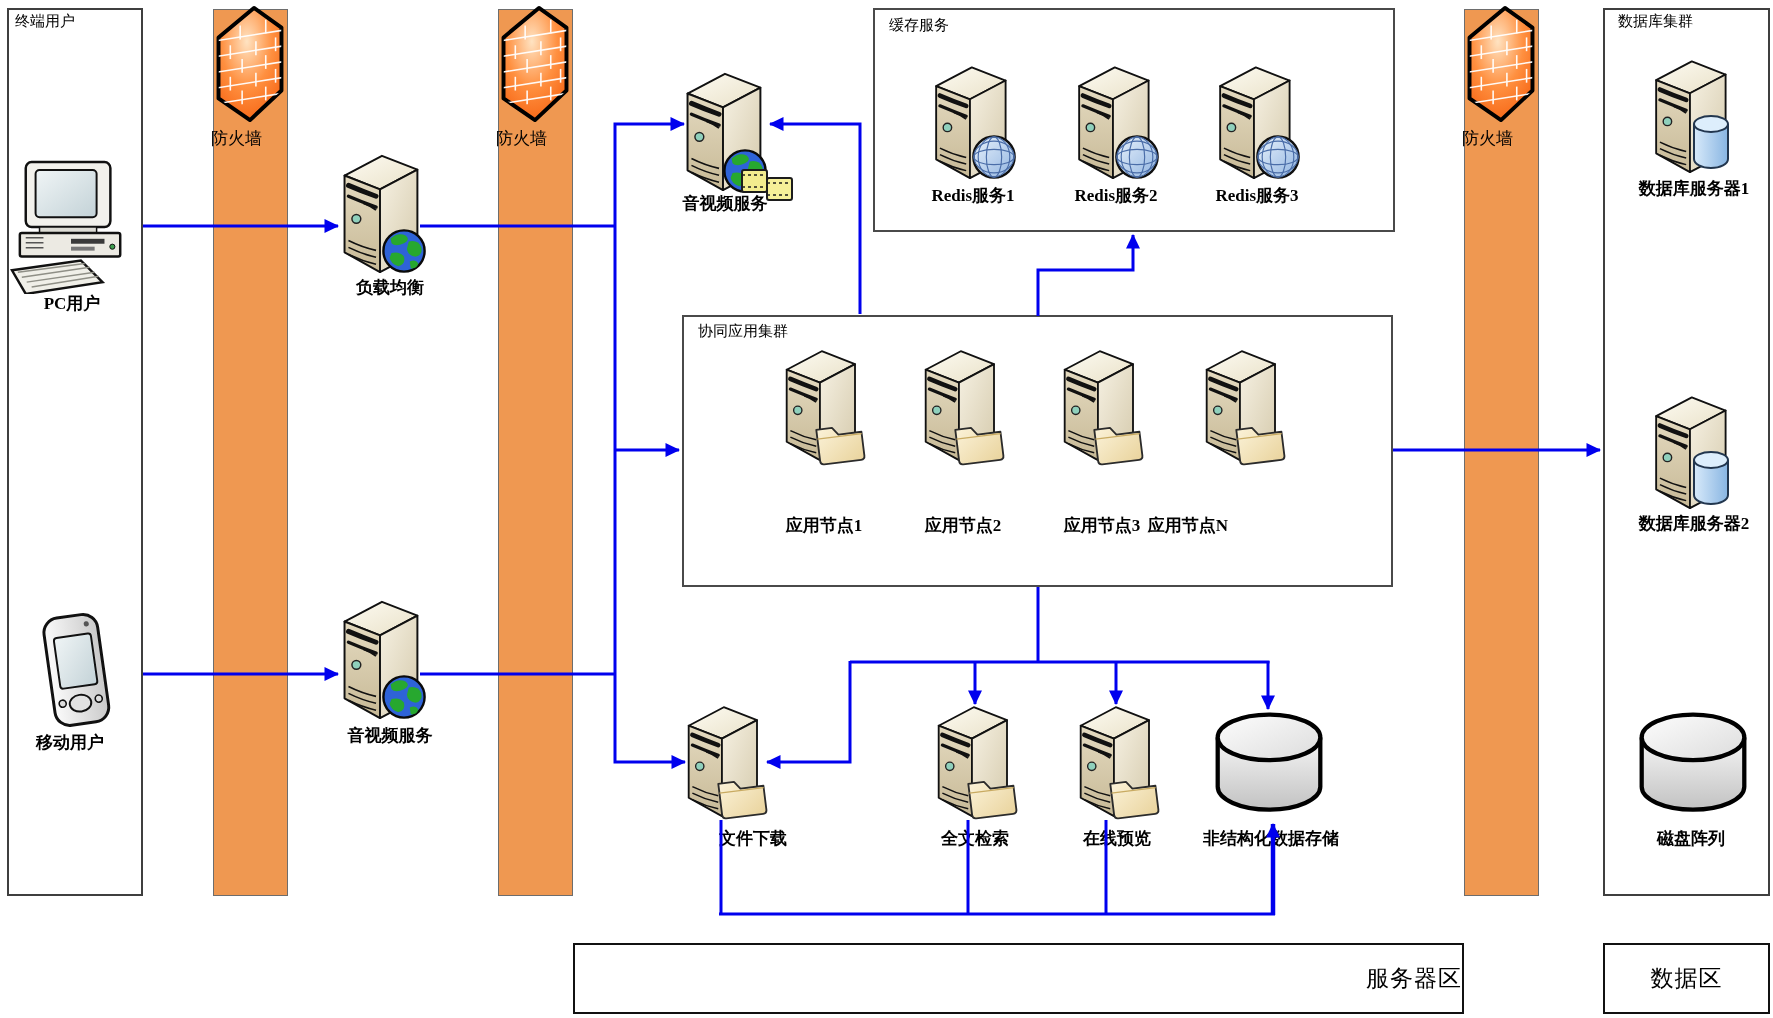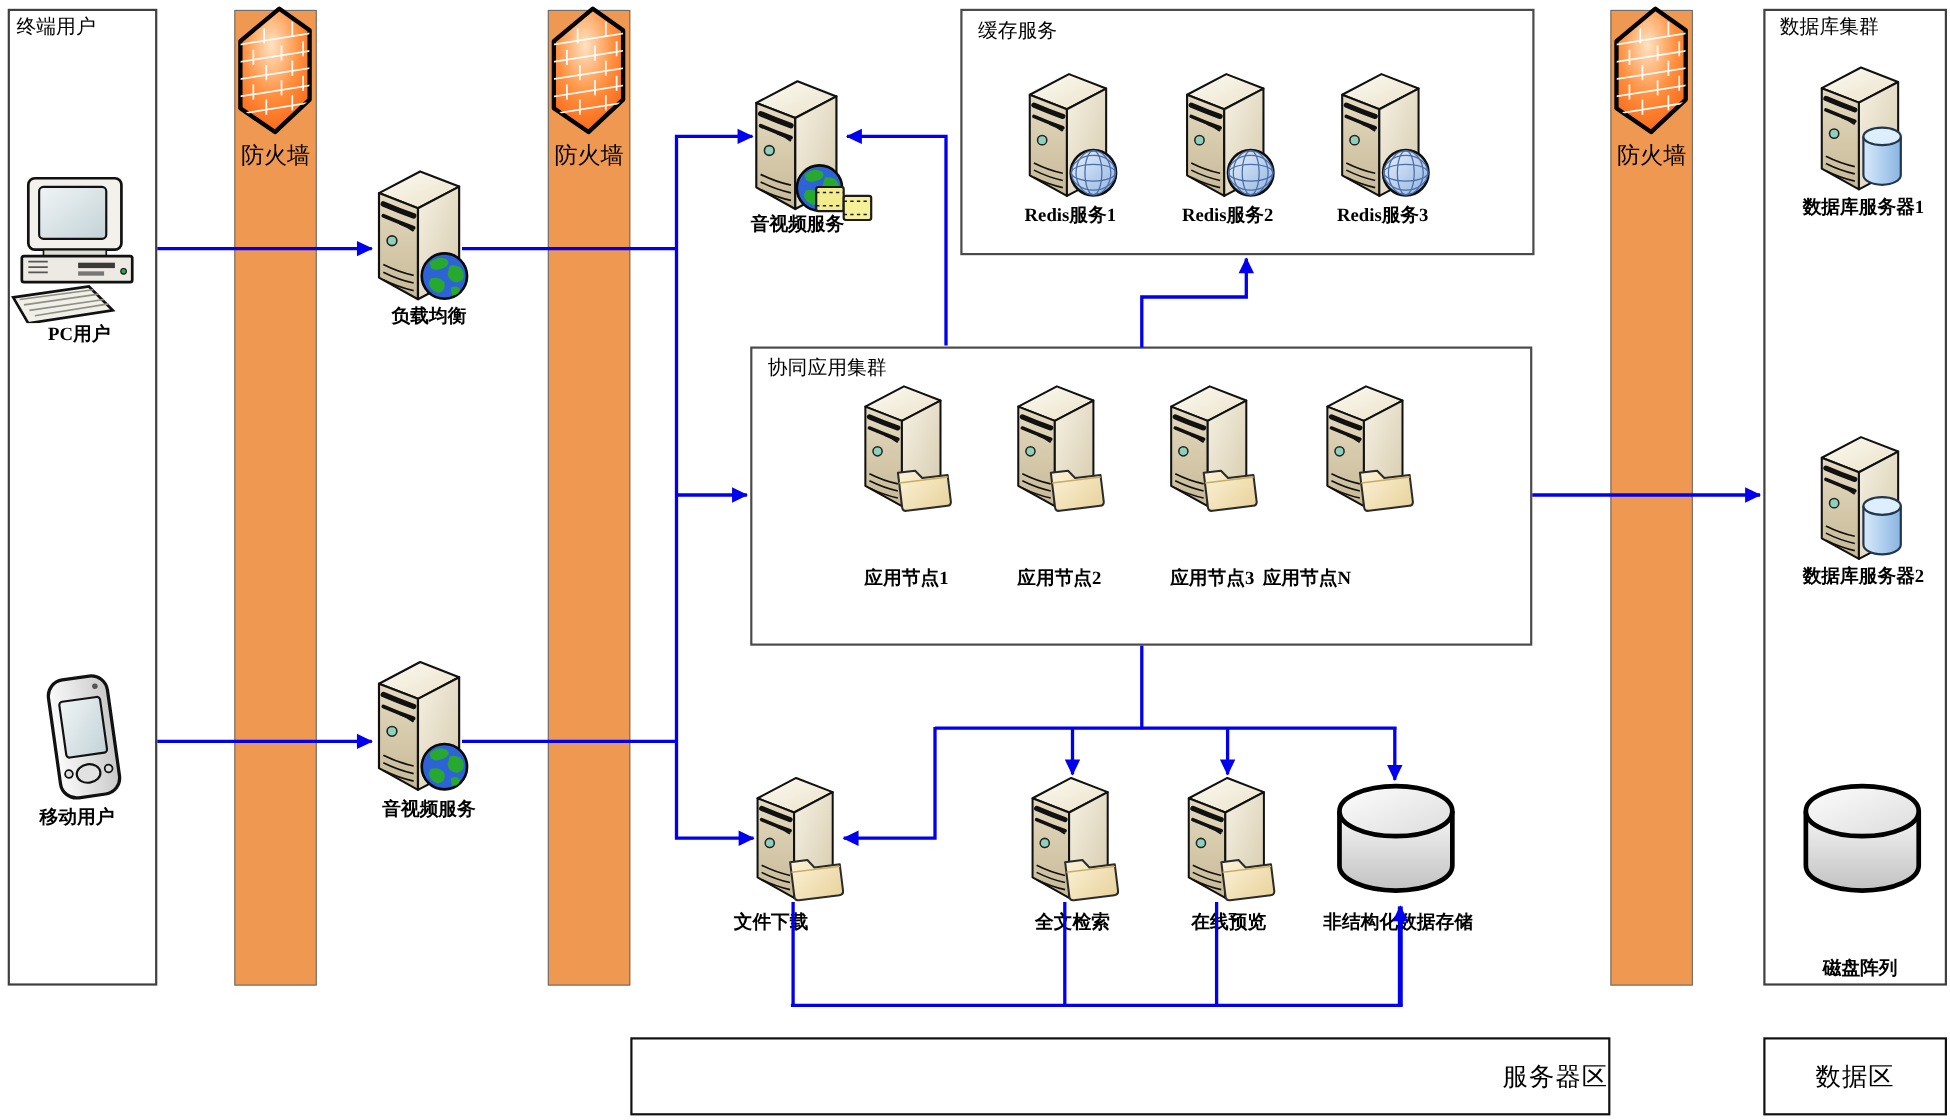--- a/index.html
+++ b/index.html
@@ -5,22 +5,22 @@
   html,body{margin:0;padding:0;background:#fff;}
   .canvas{position:relative;width:1773px;height:1018px;background:#fff;overflow:hidden;
           font-family:"Liberation Serif","DejaVu Serif",serif;color:#000;}
   .gbox{position:absolute;border:2px solid #3f3f3f;background:#fff;box-sizing:border-box;z-index:1;}
   .inbox{position:absolute;border:2px solid #4a4a4a;background:#fff;box-sizing:border-box;z-index:1;}
   .zone{position:absolute;border:2px solid #111;background:#fff;box-sizing:border-box;z-index:1;
         display:flex;align-items:center;justify-content:center;}
   .zone-label{font-size:23px;letter-spacing:1px;}
   .fw{position:absolute;top:9px;height:887px;width:75px;background:#ef9851;border:1px solid #6d6d6d;
       box-sizing:border-box;z-index:2;}
-  .glabel{position:absolute;font-size:18px;z-index:3;}
-  .fwlabel{position:absolute;font-size:21px;text-align:center;width:79px;z-index:3;}
+  .glabel{position:absolute;font-size:15px;z-index:3;}
+  .fwlabel{position:absolute;font-size:17px;width:79px;z-index:3;}
   .node{position:absolute;z-index:4;}
   .node svg{display:block;}
   .acc{position:absolute;}
   .node-label{position:absolute;font-size:17px;font-weight:bold;text-align:center;z-index:4;white-space:nowrap;}
   svg.wires{position:absolute;left:0;top:0;z-index:6;pointer-events:none;}
   .defsvg{position:absolute;width:0;height:0;}
 </style>
 </head>
 <body>
 
@@ -342,21 +342,21 @@
   <div class="node-label" style="left:1118px;top:514px;width:140px;">应用节点N</div>
 
   <div class="node" style="left:678px;top:698px;width:96px;height:126px;">
     <svg viewBox="0 0 90 130" width="86" height="120">
         <use href="#sym-tower"></use>
       </svg>
     <svg class="acc" viewBox="0 0 60 56" style="left:36px;top:70px;" width="56" height="52">
         <use href="#sym-folder"></use>
       </svg>
   </div>
-  <div class="node-label" style="left:631px;top:827px;width:140px;">文件下载</div>
+  <div class="node-label" style="left:683px;top:827px;width:140px;">文件下载</div>
 
   <div class="node" style="left:928px;top:698px;width:96px;height:126px;">
     <svg viewBox="0 0 90 130" width="86" height="120">
         <use href="#sym-tower"></use>
       </svg>
     <svg class="acc" viewBox="0 0 60 56" style="left:36px;top:70px;" width="56" height="52">
         <use href="#sym-folder"></use>
       </svg>
   </div>
   <div class="node-label" style="left:905px;top:827px;width:140px;">全文检索</div>
@@ -396,21 +396,21 @@
         <use href="#sym-dbcyl"></use>
       </svg>
   </div>
   <div class="node-label" style="left:1614px;top:512px;width:160px;">数据库服务器2</div>
 
   <div class="node" style="left:1636px;top:708px;width:114px;height:112px;">
     <svg viewBox="0 0 120 112" width="114" height="112">
         <use href="#sym-bigcyl"></use>
       </svg>
   </div>
-  <div class="node-label" style="left:1611px;top:827px;width:160px;margin-top:41px;">磁盘阵列</div>
+  <div class="node-label" style="left:1611px;top:827px;width:160px;">磁盘阵列</div>
 
   <svg class="wires" width="1773" height="1018" viewBox="0 0 1773 1018">
     <defs>
       <marker id="arr" markerUnits="userSpaceOnUse" markerWidth="16" markerHeight="15" refX="14" refY="7.5" orient="auto-start-reverse">
         <path d="M0.5,0.5 L15,7.5 L0.5,14.5 Z" fill="#0000ee"></path>
       </marker>
     </defs>
     <g stroke="#0000ee" stroke-width="3" fill="none">
 
       <path d="M143,226 L338,226" marker-end="url(#arr)"></path>

